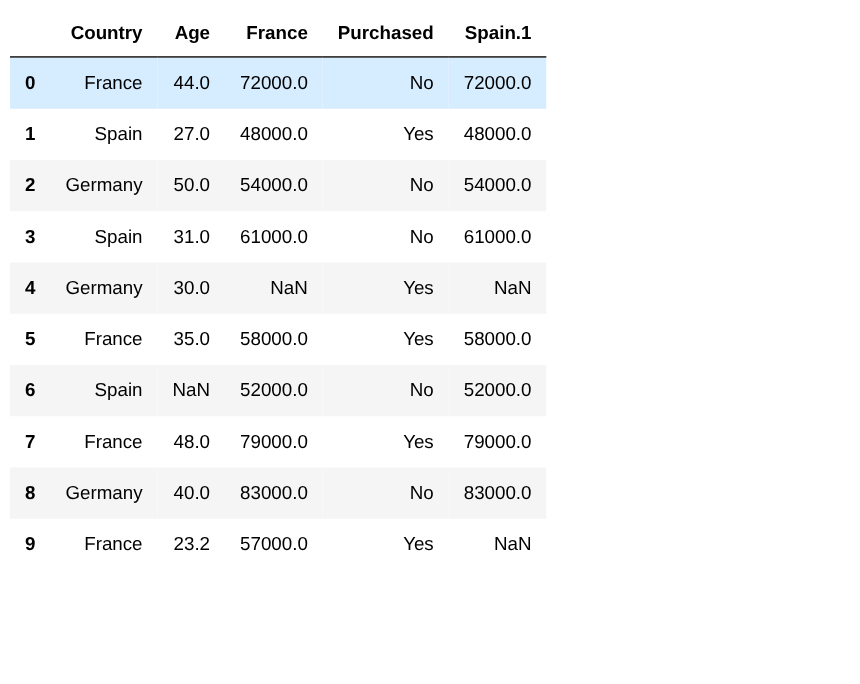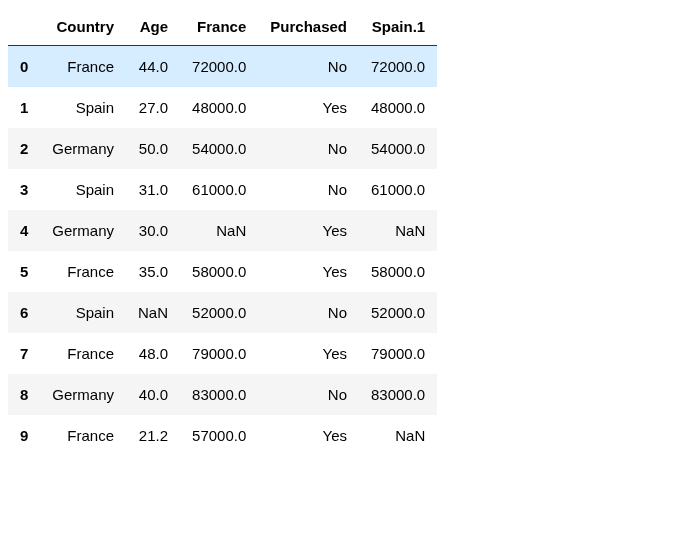--- a/index.html
+++ b/index.html
@@ -125,19 +125,19 @@
       <td class="idx">8</td>
       <td>Germany</td>
       <td>40.0</td>
       <td>83000.0</td>
       <td>No</td>
       <td>83000.0</td>
     </tr>
     <tr>
       <td class="idx">9</td>
       <td>France</td>
-      <td>21.2</td>
+      <td>23.2</td>
       <td>57000.0</td>
       <td>Yes</td>
       <td>NaN</td>
     </tr>
   </tbody>
 </table>
 
 </body></html>

